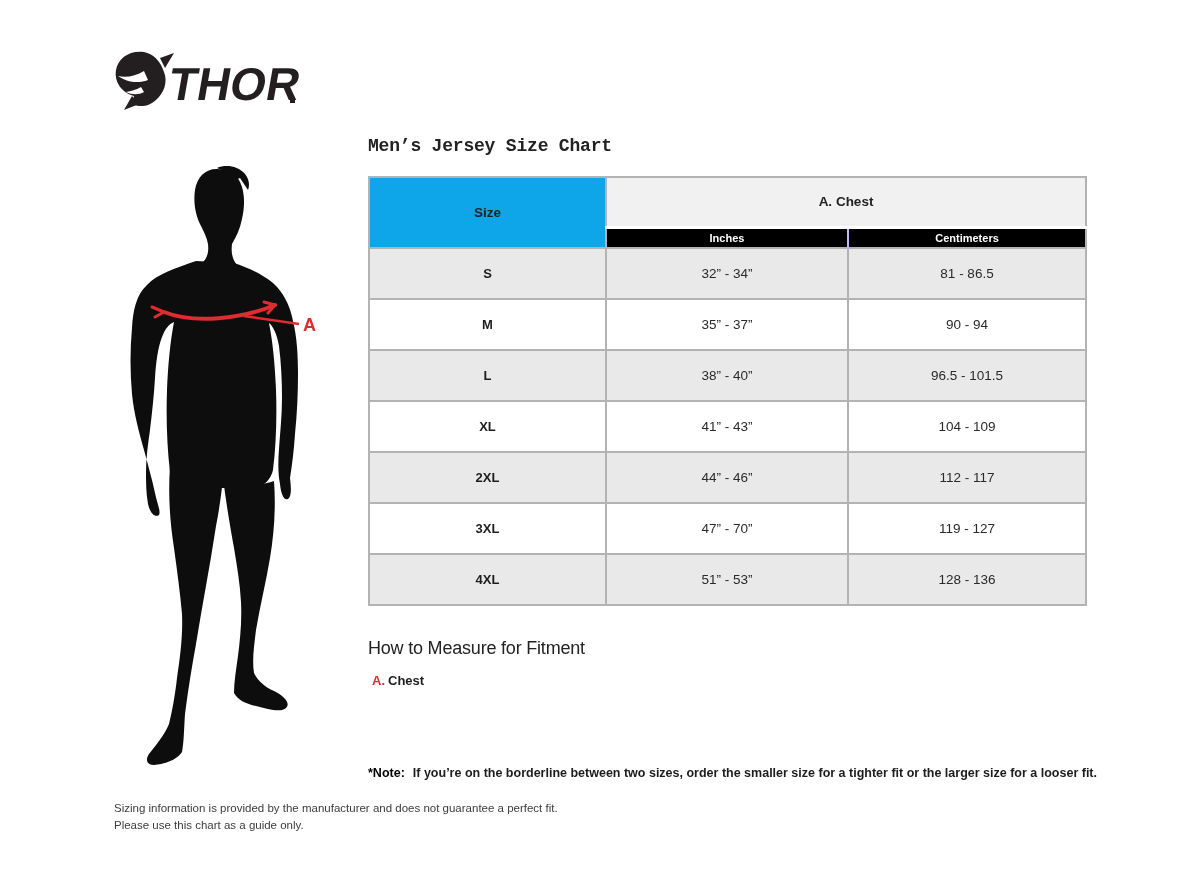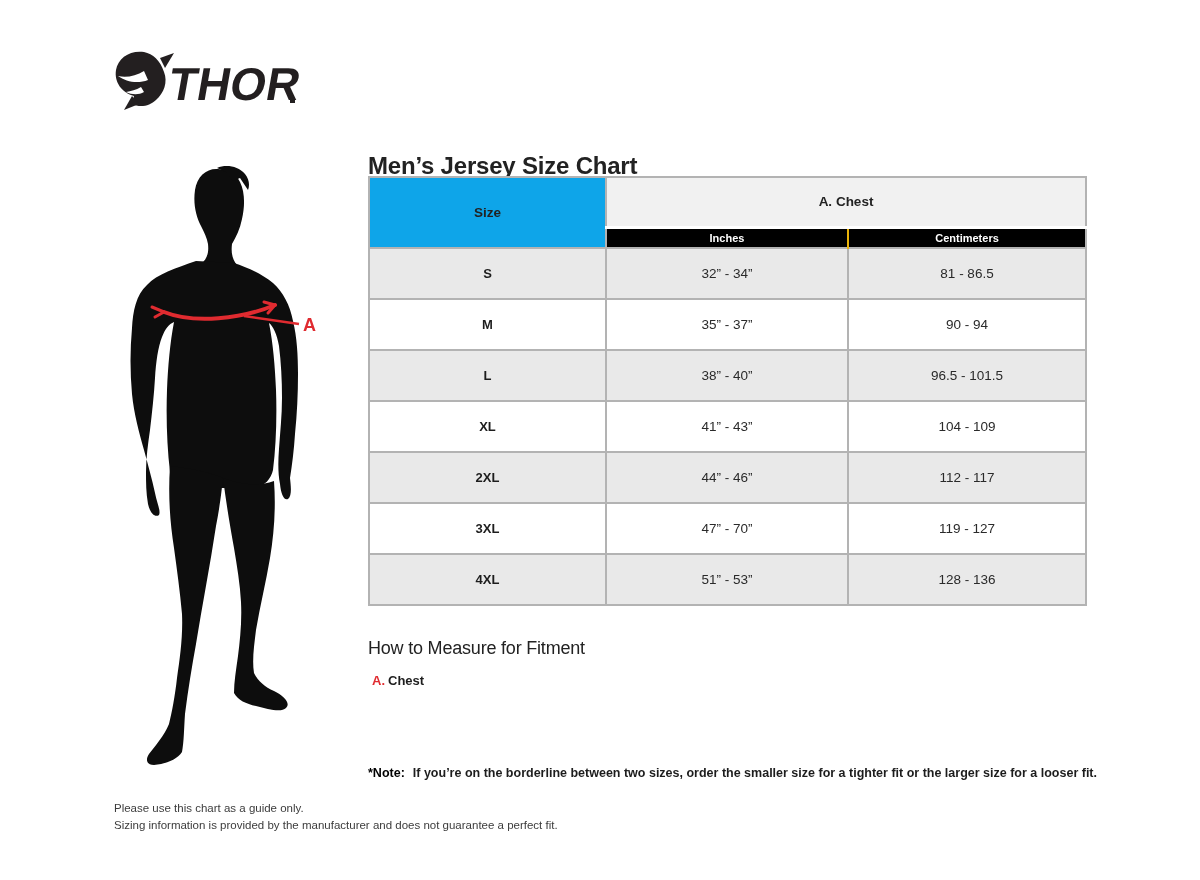--- a/index.html
+++ b/index.html
@@ -10,22 +10,22 @@
   }
 
   
   .logo { position:absolute; left:112px; top:48px; width:200px; height:64px; }
 
   
   .figure-wrap { position:absolute; left:122px; top:166px; width:212px; height:618px; }
 
   
   .chart-title {
-    position:absolute; left:368px; top:152px;
-    font-size:24px; font-weight:bold; color:#222; letter-spacing:-0.2px;
+    position:absolute; left:368px; top:136px;
+    font-size:18px; font-weight:bold; color:#222; letter-spacing:-0.2px;font-family:Liberation Mono, monospace;
   }
   table.size-table {
     position:absolute; left:368px; top:176px; width:717px;
     border-collapse:collapse; table-layout:fixed;
     border:2px solid #a9a9a9;
   }
   table.size-table col.c-size { width:237px; }
   table.size-table col.c-in   { width:242px; }
   table.size-table col.c-cm   { width:238px; }
   table.size-table th, table.size-table td {
@@ -35,21 +35,21 @@
     background:#0ea5e9; font-size:13.5px; font-weight:bold; color:#222; height:71px;
   }
   th.group-head {
     background:#f1f1f1; font-size:13.5px; font-weight:bold; color:#222; height:48px;
     border-bottom:none;
   }
   tr.bar-row th {
     background:#000; color:#fff; font-size:11px; font-weight:bold;
     height:20px; border-top:3px solid #fff; border-bottom:none;
   }
-  tr.bar-row th.bar-in { border-right:2px solid #eab308; }
+  tr.bar-row th.bar-in { border-right:2px solid #c4b5fd; }
   tr.bar-row th.bar-cm { border-left:2px solid #fff; }
   tbody tr { height:51px; background:#ffffff; }
   tbody tr:nth-child(odd) { background:#e9e9e9; }
   tbody td.size-cell { font-size:13px; font-weight:bold; color:#1d1d1d; }
   tbody td.val-cell  { font-size:13.5px; color:#2a2a2a; }
 
   
   .measure-title {
     position:absolute; left:368px; top:638px;
     font-size:18px; font-weight:normal; color:#222; letter-spacing:-0.2px;
@@ -198,15 +198,15 @@
   <div class="item-head">
     <span class="item-letter">A.</span><span>Chest</span>
   </div>
 </div>
 
 <div class="note">
   <span class="note-label">*Note:</span><span>If you’re on the borderline between two sizes, order the smaller size for a tighter fit or the larger size for a looser fit.</span>
 </div>
 
 <div class="footer">
+  <div>Sizing information is provided by the manufacturer and does not guarantee a perfect fit.</div>
   <div>Please use this chart as a guide only.</div>
-  <div>Sizing information is provided by the manufacturer and does not guarantee a perfect fit.</div>
 </div>
 
 </body></html>

